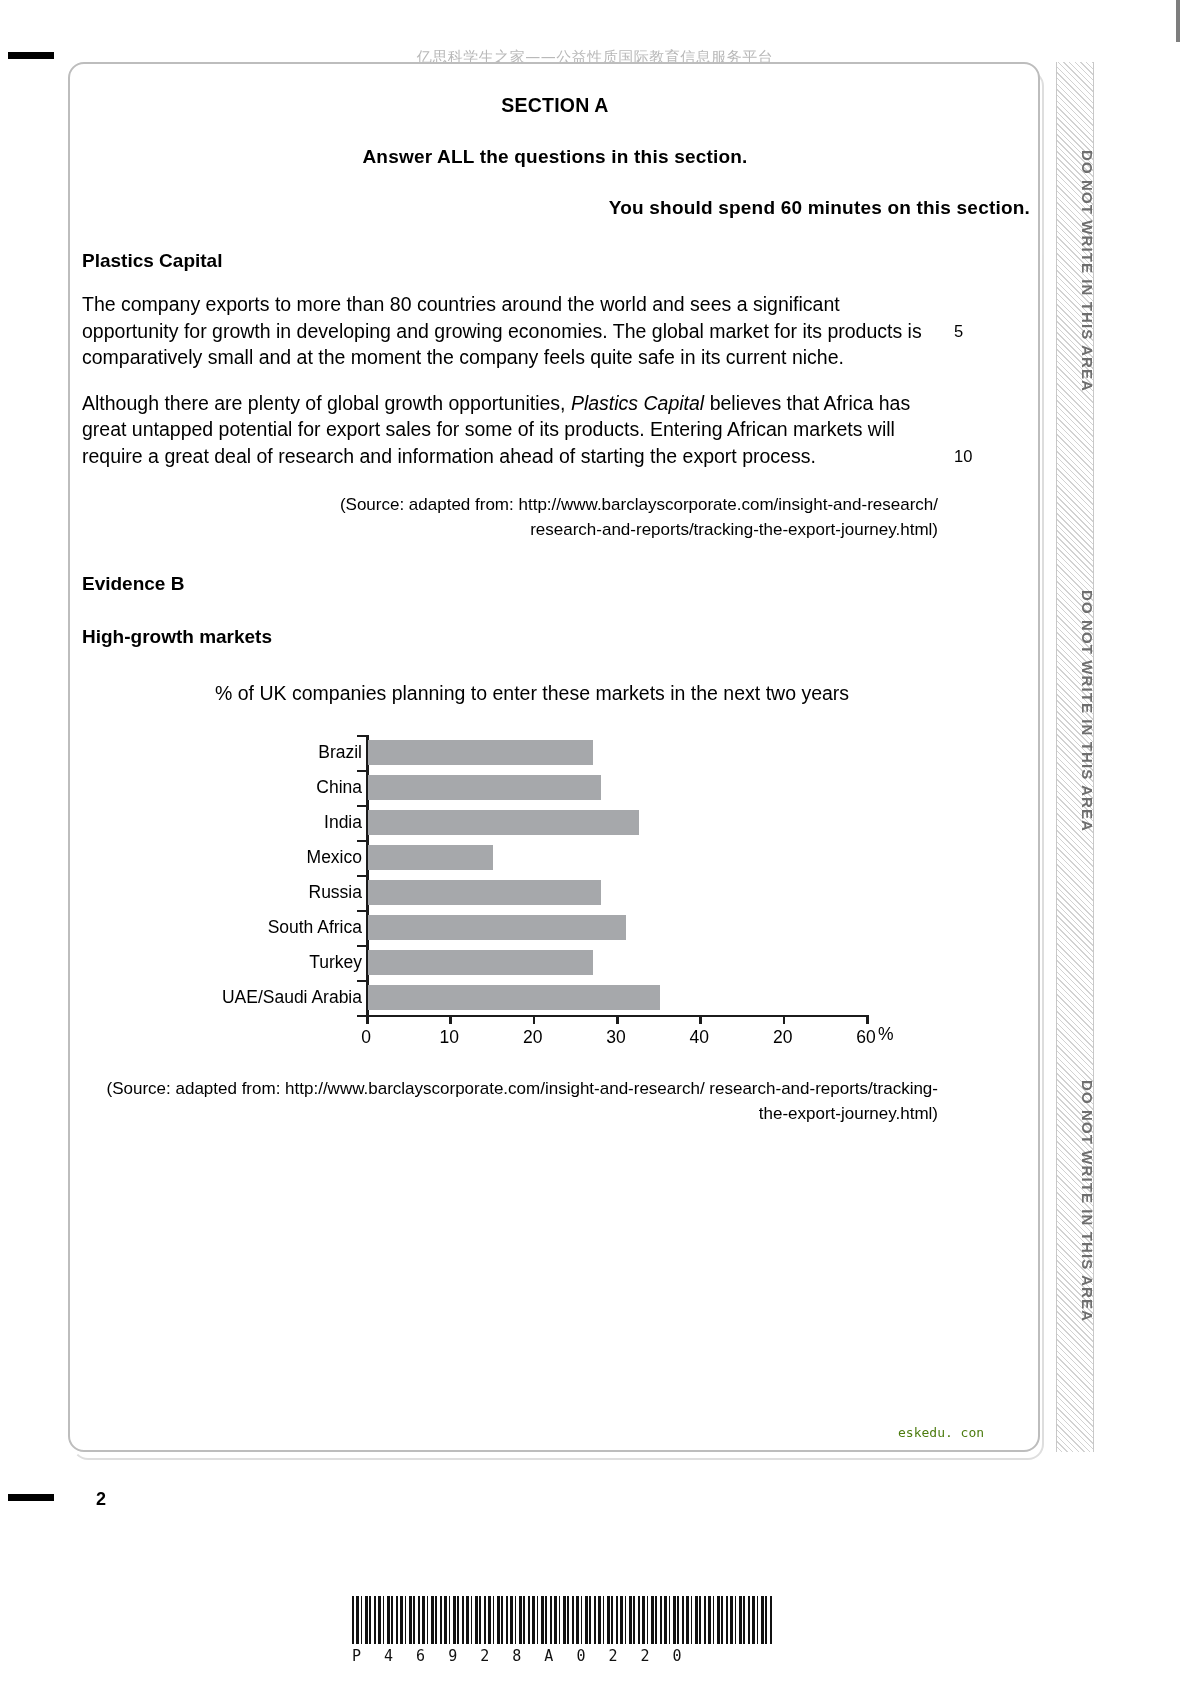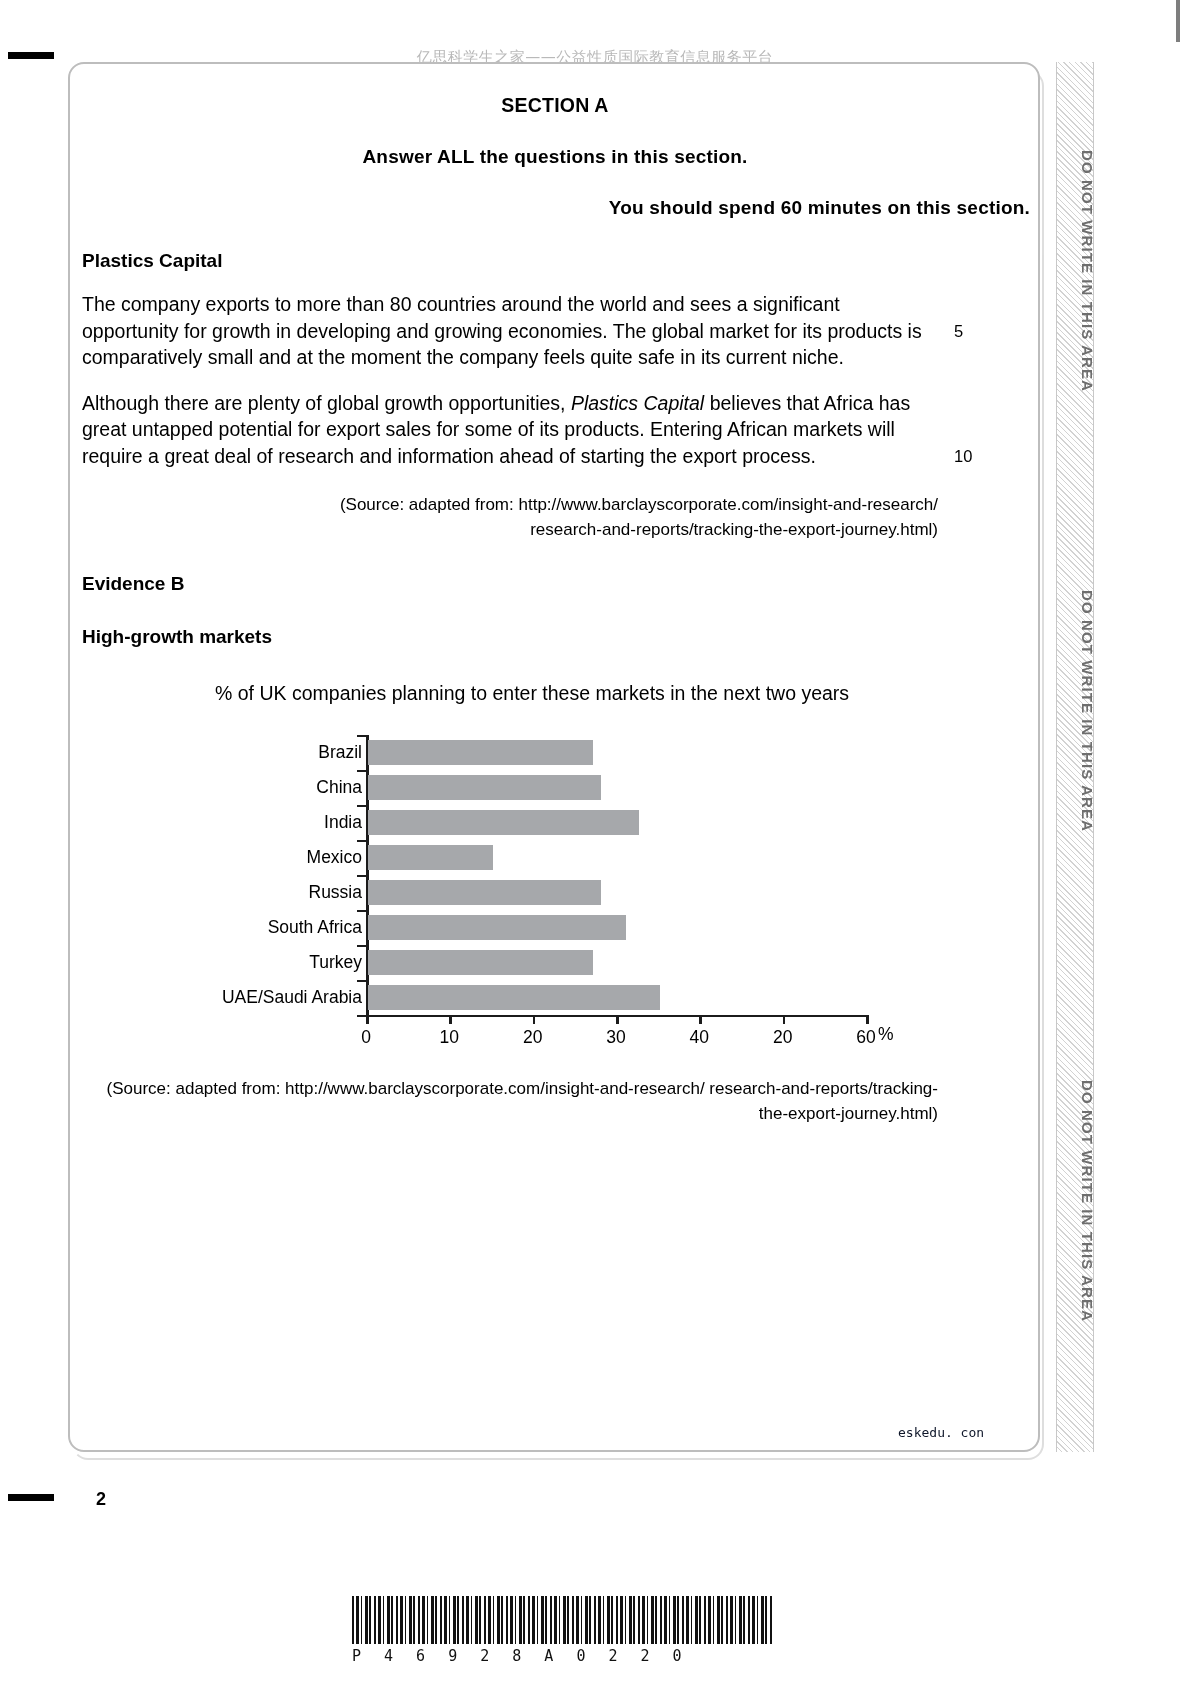--- a/index.html
+++ b/index.html
@@ -217,21 +217,21 @@
     width:856px;
     margin-left:2px;
   }
 
   
   .eskedu{
     position:absolute;
     left:898px; top:1425px;
     font-family:"DejaVu Sans Mono", monospace;
     font-size:13px;
-    color:#0f172a;
+    color:#4d7c0f;
   }
   .page-no{
     position:absolute;
     left:96px; top:1489px;
     font-weight:bold;
     font-size:18px;
   }
   .barcode-area{
     position:absolute;
     left:352px; top:1596px;

